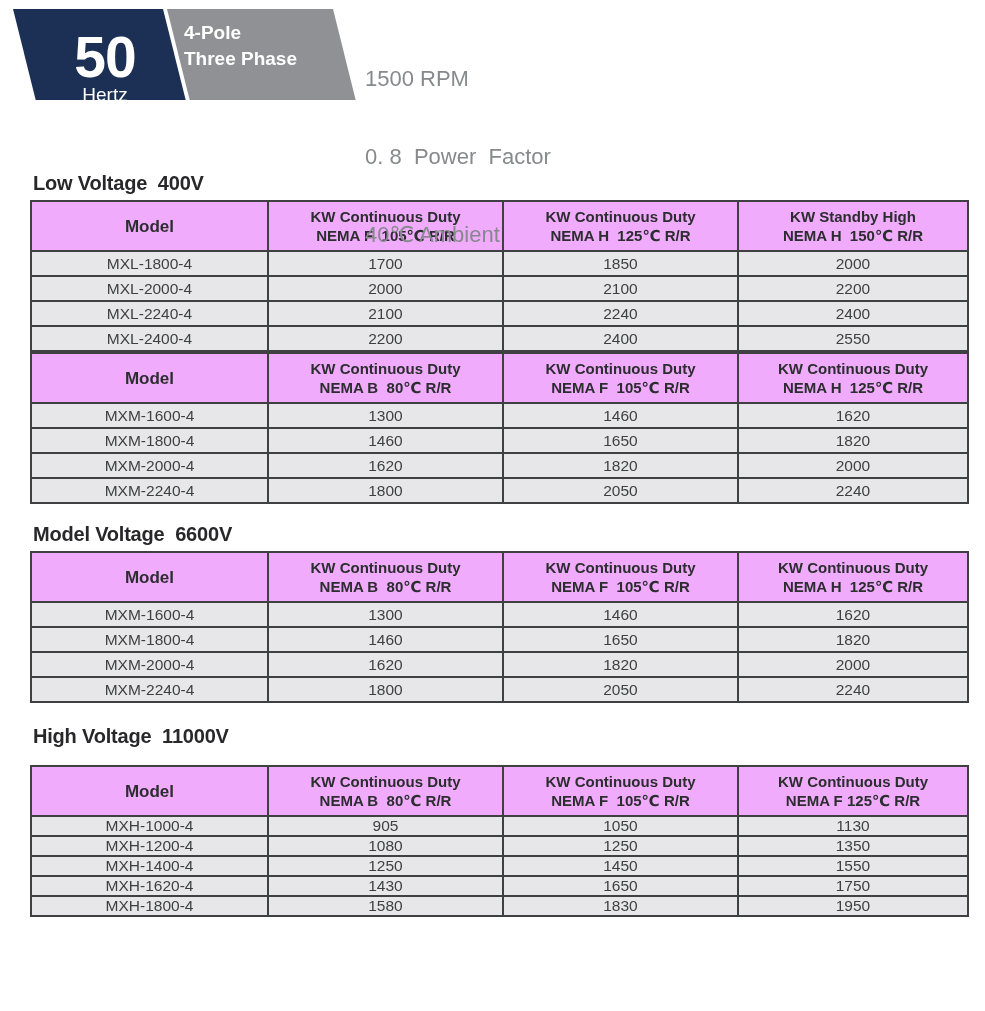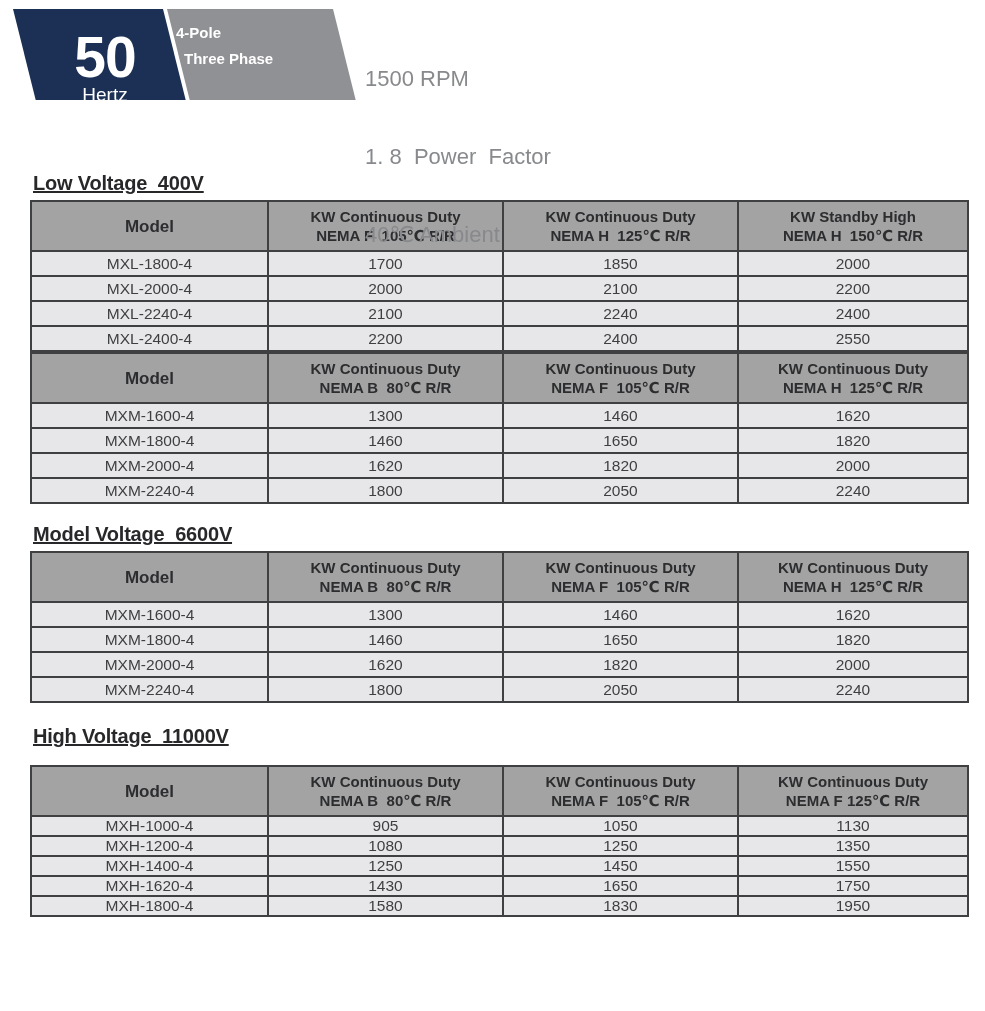--- a/index.html
+++ b/index.html
@@ -10,41 +10,41 @@
   }
   
   .page-header{position:relative;height:100px;}
   .badge-shape{position:absolute;top:9px;height:91px;transform:skewX(14deg);transform-origin:0 0;}
   .badge-navy-bg{left:13px;width:150px;background:#1b3054;}
   .badge-gray-bg{left:167px;width:166px;background:#8f9194;}
   .badge-navy-text{position:absolute;left:30px;top:9px;width:150px;height:91px;
     color:#fff;text-align:center;}
   .hz-value{font-size:57px;font-weight:bold;line-height:60px;padding-top:18px;letter-spacing:-1px;}
   .hz-label{font-size:19px;font-weight:normal;line-height:20px;margin-top:-2px;}
-  .badge-gray-text{position:absolute;left:176px;top:20px;color:#fff;font-size:15px;
+  .badge-gray-text{position:absolute;left:184px;top:20px;color:#fff;font-size:19px;
     font-weight:bold;line-height:26px;}
-  .pole-line2{margin-left:8px;}
+  .pole-line2{margin-left:0;}
   .spec-list{position:absolute;left:365px;top:14px;color:#87898c;font-size:22px;
     line-height:26px;white-space:pre;}
   
   .voltage-section .section-title{
     margin:0 0 6px 33px;font-size:20px;line-height:22px;font-weight:bold;
-    color:#28282a;white-space:pre;letter-spacing:-0.2px;text-decoration:underline;
+    color:#28282a;white-space:pre;letter-spacing:-0.2px;
   }
   .voltage-section:nth-of-type(1) .section-title{margin-top:72px;}
   .voltage-section:nth-of-type(2) .section-title{margin-top:20px;}
   .voltage-section:nth-of-type(3) .section-title{margin-top:19px;}
   .voltage-section:nth-of-type(4) .section-title{margin-top:22px;margin-bottom:18px;}
   table.ratings{
     margin-left:30px;width:937px;border-collapse:collapse;table-layout:fixed;
     border:2px solid #3f4042;
   }
   table.ratings th,table.ratings td{border:2px solid #3f4042;box-sizing:border-box;}
   table.ratings th{
-    background:#a3a3a3;height:50px;font-size:15px;font-weight:bold;color:#2c2d2f;
+    background:#f0abfc;height:50px;font-size:15px;font-weight:bold;color:#2c2d2f;
     line-height:19px;padding:2px;white-space:pre;text-align:center;
   }
   table.ratings th.model-th{font-size:17px;}
   table.ratings th:nth-child(1){width:237px;}
   table.ratings th:nth-child(2){width:235px;}
   table.ratings th:nth-child(3){width:235px;}
   table.ratings th:nth-child(4){width:230px;}
   table.ratings td{
     background:#e7e7e9;height:25px;padding:0 4px;text-align:center;
     font-size:15.5px;color:#3e3f41;
@@ -62,21 +62,21 @@
   <div class="badge-navy-text">
     <div class="hz-value">50</div>
     <div class="hz-label">Hertz</div>
   </div>
   <div class="badge-gray-text">
     <div class="pole-line1">4-Pole</div>
     <div class="pole-line2">Three Phase</div>
   </div>
   <div class="spec-list">
     <div>1500 RPM</div>
-    <div>1. 8  Power  Factor</div>
+    <div>0. 8  Power  Factor</div>
     <div>40℃ Ambient</div>
   </div>
 </header>
 
 <main id="sections">
     <section class="voltage-section">
       <h2 class="section-title">Low Voltage  400V</h2>
       <table class="ratings">
         <thead>
           <tr>

